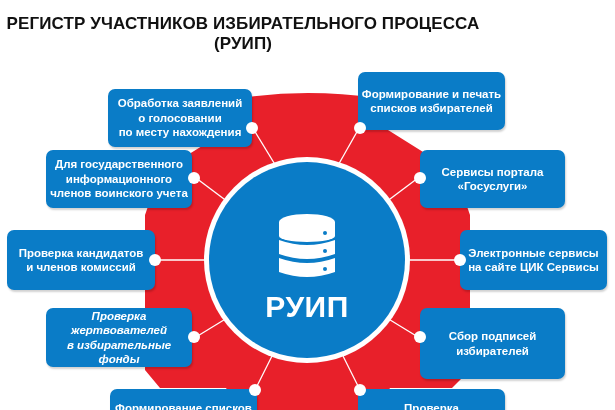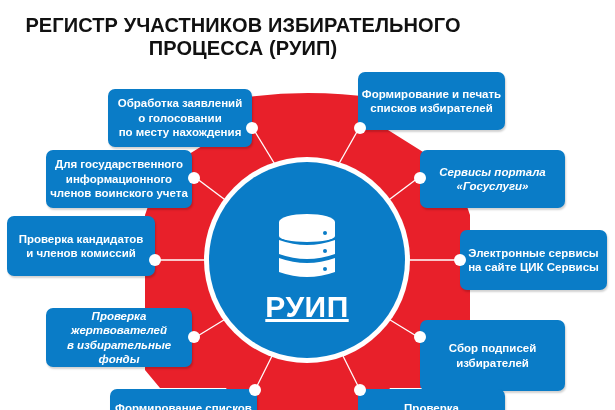--- a/index.html
+++ b/index.html
@@ -3,34 +3,34 @@
 <meta charset="utf-8">
 <style>
   html, body { margin:0; padding:0; }
   body {
     width:615px; height:410px; overflow:hidden; position:relative;
     background:#ffffff;
     font-family:"Liberation Sans", sans-serif;
   }
   .title {
     position:absolute; left:0; top:14px; width:486px; text-align:center;
-    font-weight:bold; font-size:20px; color:#111111; letter-spacing:0.1px;
+    font-weight:bold; font-size:17px; color:#111111; letter-spacing:0.1px;
   }
   svg.bg { position:absolute; left:0; top:0; }
   .box {
     position:absolute; box-sizing:border-box;
     background:#0a7cc7; color:#ffffff; border-radius:7px;
     display:flex; align-items:center; justify-content:center; text-align:center;
     font-weight:bold; font-size:11.5px; line-height:14.5px;
     white-space:pre-line;
     box-shadow: 1px 2px 2px rgba(0,0,0,0.18);
   }
   .center-label {
     position:absolute; left:257px; top:290px; width:100px; text-align:center;
-    font-weight:bold; font-size:30px; color:#ffffff; letter-spacing:0.5px;text-decoration:underline;
+    font-weight:bold; font-size:30px; color:#ffffff; letter-spacing:0.5px;
   }
 </style>
 </head>
 <body>
 
 <div class="title">РЕГИСТР УЧАСТНИКОВ ИЗБИРАТЕЛЬНОГО ПРОЦЕССА (РУИП)</div>
 
 <svg class="bg" width="615" height="410" viewBox="0 0 615 410">
 
   <g>
@@ -73,29 +73,29 @@
 <div class="center-label">РУИП</div>
 
 <div class="box" style="left:108px;top:89px;width:144px;height:58px;">Обработка заявлений
 о голосовании
 по месту нахождения</div>
 <div class="box" style="left:358px;top:72px;width:147px;height:58px;">Формирование и печать
 списков избирателей</div>
 <div class="box" style="left:46px;top:150px;width:146px;height:58px;">Для государственного
 информационного
 членов воинского учета</div>
-<div class="box" style="left:420px;top:150px;width:145px;height:58px;font-style:italic;">Сервисы портала
+<div class="box" style="left:420px;top:150px;width:145px;height:58px;">Сервисы портала
 «Госуслуги»</div>
-<div class="box" style="left:7px;top:216px;width:148px;height:60px;">Проверка кандидатов
+<div class="box" style="left:7px;top:230px;width:148px;height:60px;">Проверка кандидатов
 и членов комиссий</div>
 <div class="box" style="left:460px;top:230px;width:147px;height:60px;">Электронные сервисы
 на сайте ЦИК Сервисы</div>
 <div class="box" style="left:46px;top:308px;width:146px;height:59px;font-style:italic;">Проверка жертвователей
 в избирательные фонды</div>
-<div class="box" style="left:420px;top:320px;width:145px;height:71px;">Сбор подписей
+<div class="box" style="left:420px;top:308px;width:145px;height:71px;">Сбор подписей
 избирателей</div>
 <div class="box" style="left:110px;top:389px;width:147px;height:40px;align-items:flex-start;padding-top:12px;">Формирование списков</div>
 <div class="box" style="left:358px;top:389px;width:147px;height:40px;align-items:flex-start;padding-top:12px;">Проверка</div>
 
 <svg class="bg" width="615" height="410" viewBox="0 0 615 410">
   <g fill="#ffffff">
     <circle cx="252" cy="128" r="6"></circle>
     <circle cx="360" cy="128" r="6"></circle>
     <circle cx="194" cy="178" r="6"></circle>
     <circle cx="420" cy="178" r="6"></circle>

